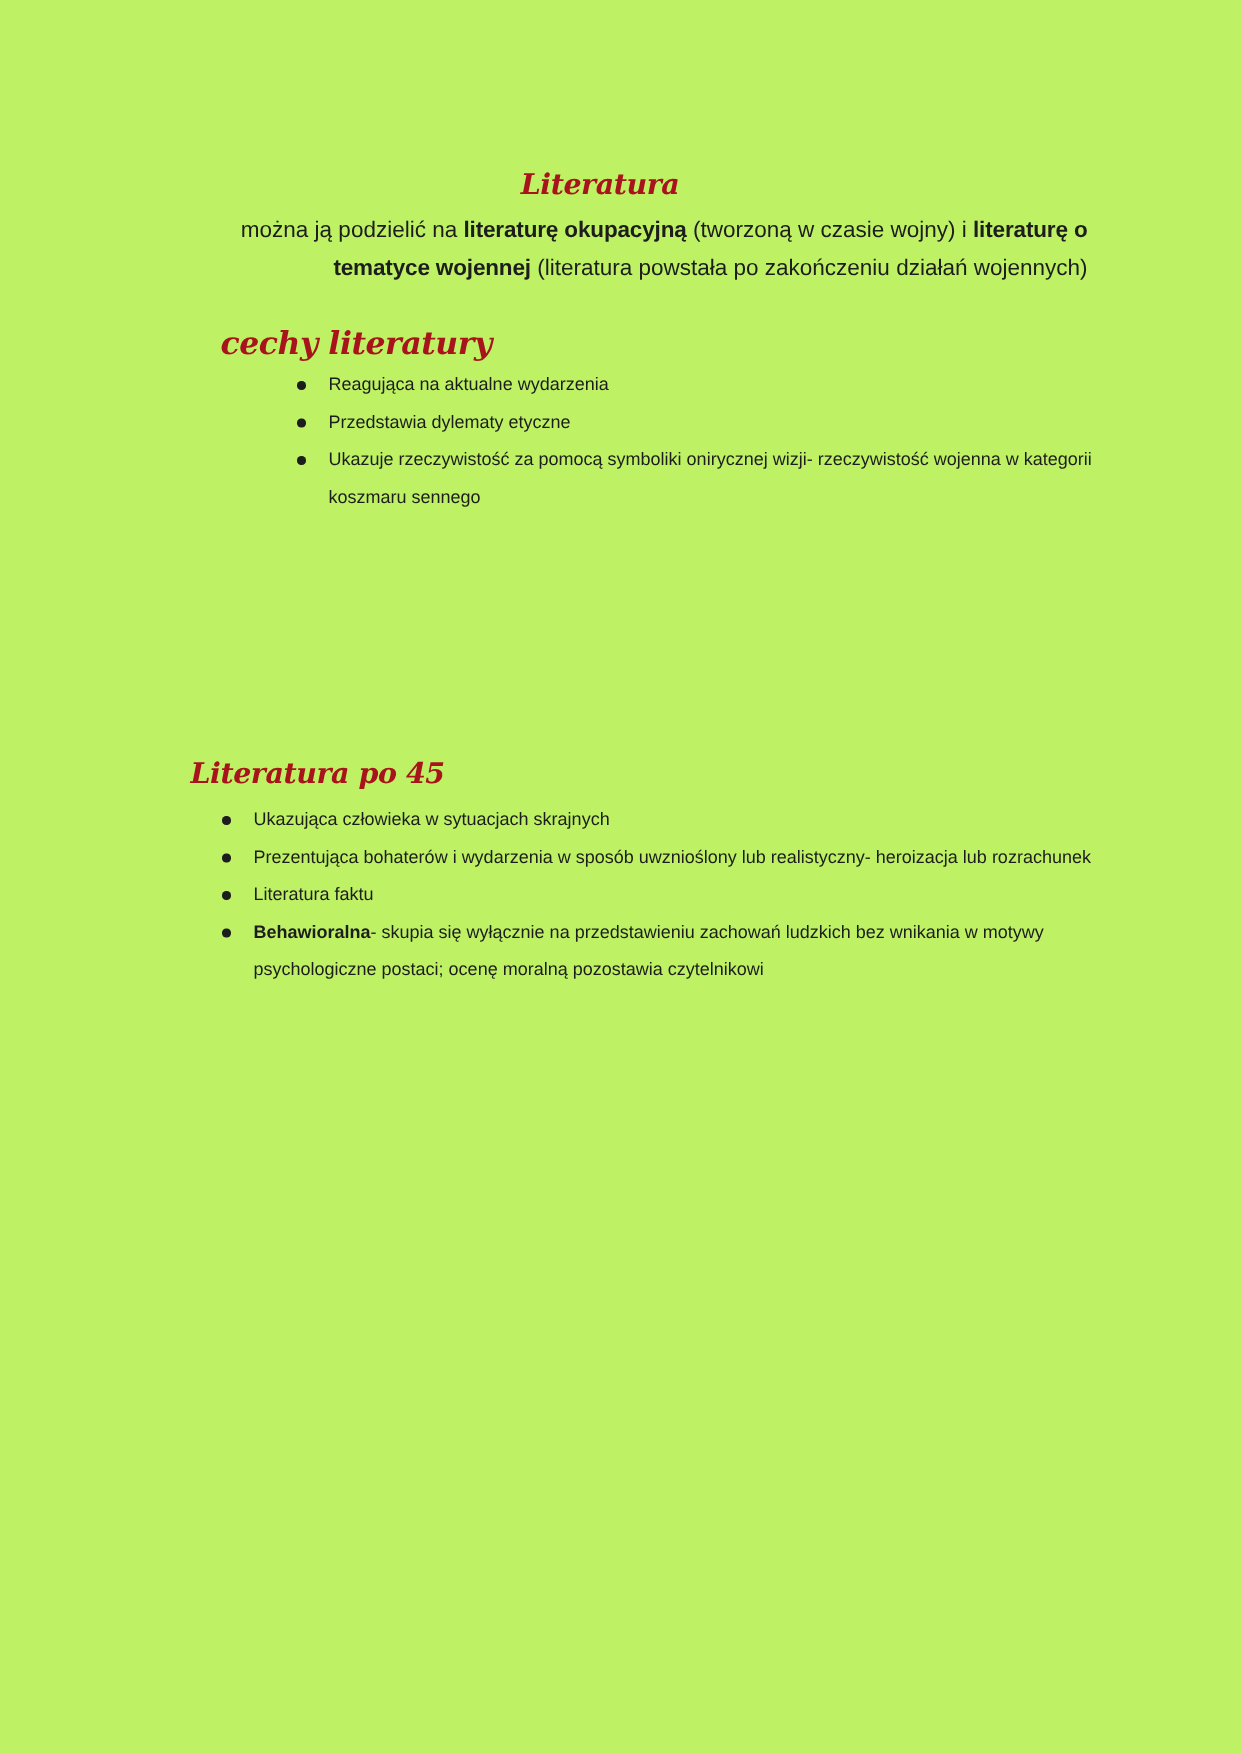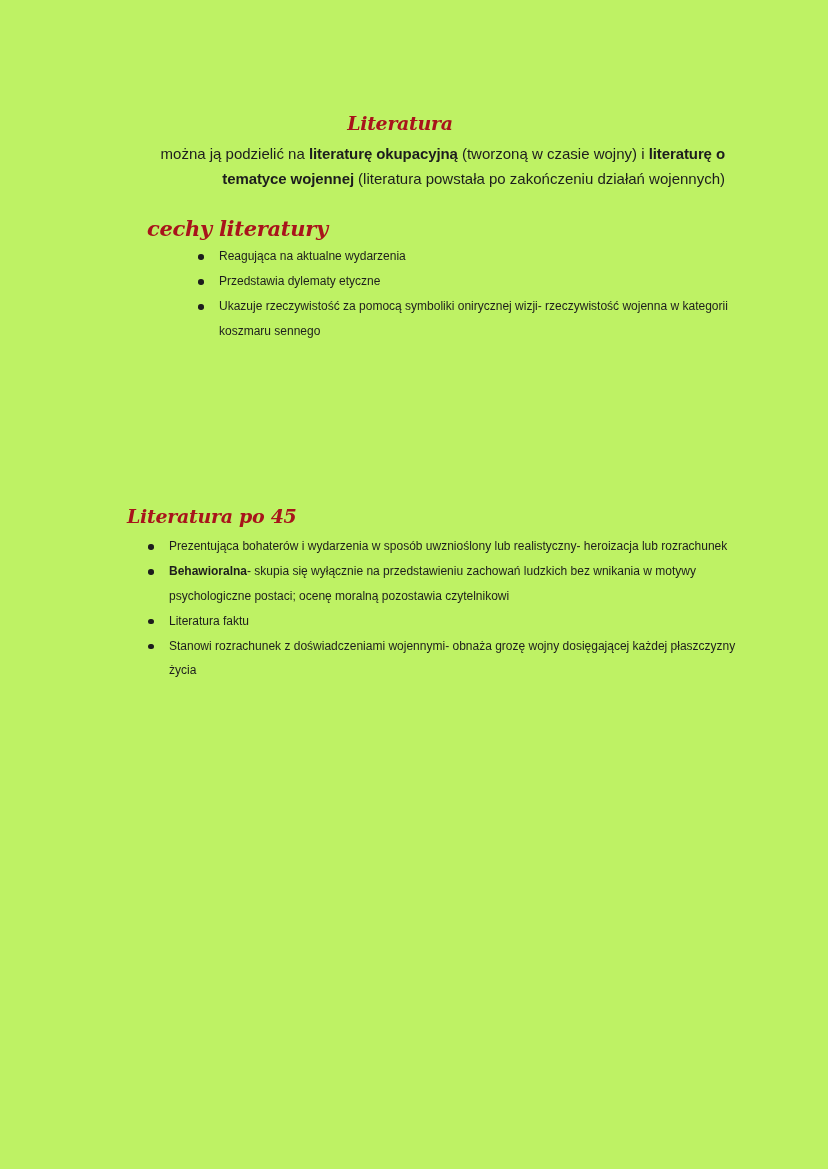--- a/index.html
+++ b/index.html
@@ -126,19 +126,19 @@
 
   <ul id="list-cechy" class="bullets">
     <li><span>Reagująca na aktualne wydarzenia</span></li>
     <li><span>Przedstawia dylematy etyczne</span></li>
     <li><span>Ukazuje rzeczywistość za pomocą symboliki onirycznej wizji- rzeczywistość wojenna w kategorii koszmaru sennego</span></li>
   </ul>
 
   <h2 id="heading-po45" class="heading-red">Literatura po 45</h2>
 
   <ul id="list-po45" class="bullets">
+    <li><b></b><span>Ukazująca człowieka w sytuacjach skrajnych</span></li>
     <li><b></b><span>Prezentująca bohaterów i wydarzenia w sposób uwznioślony lub realistyczny- heroizacja lub rozrachunek</span></li>
+    <li><b></b><span>Literatura faktu</span></li>
     <li><b>Behawioralna</b><span>- skupia się wyłącznie na przedstawieniu zachowań ludzkich bez wnikania w motywy psychologiczne postaci; ocenę moralną pozostawia czytelnikowi</span></li>
-    <li><b></b><span>Literatura faktu</span></li>
-    <li><b></b><span>Stanowi rozrachunek z doświadczeniami wojennymi- obnaża grozę wojny dosięgającej każdej płaszczyzny życia</span></li>
   </ul>
 
 </div>
 
 </body></html>

